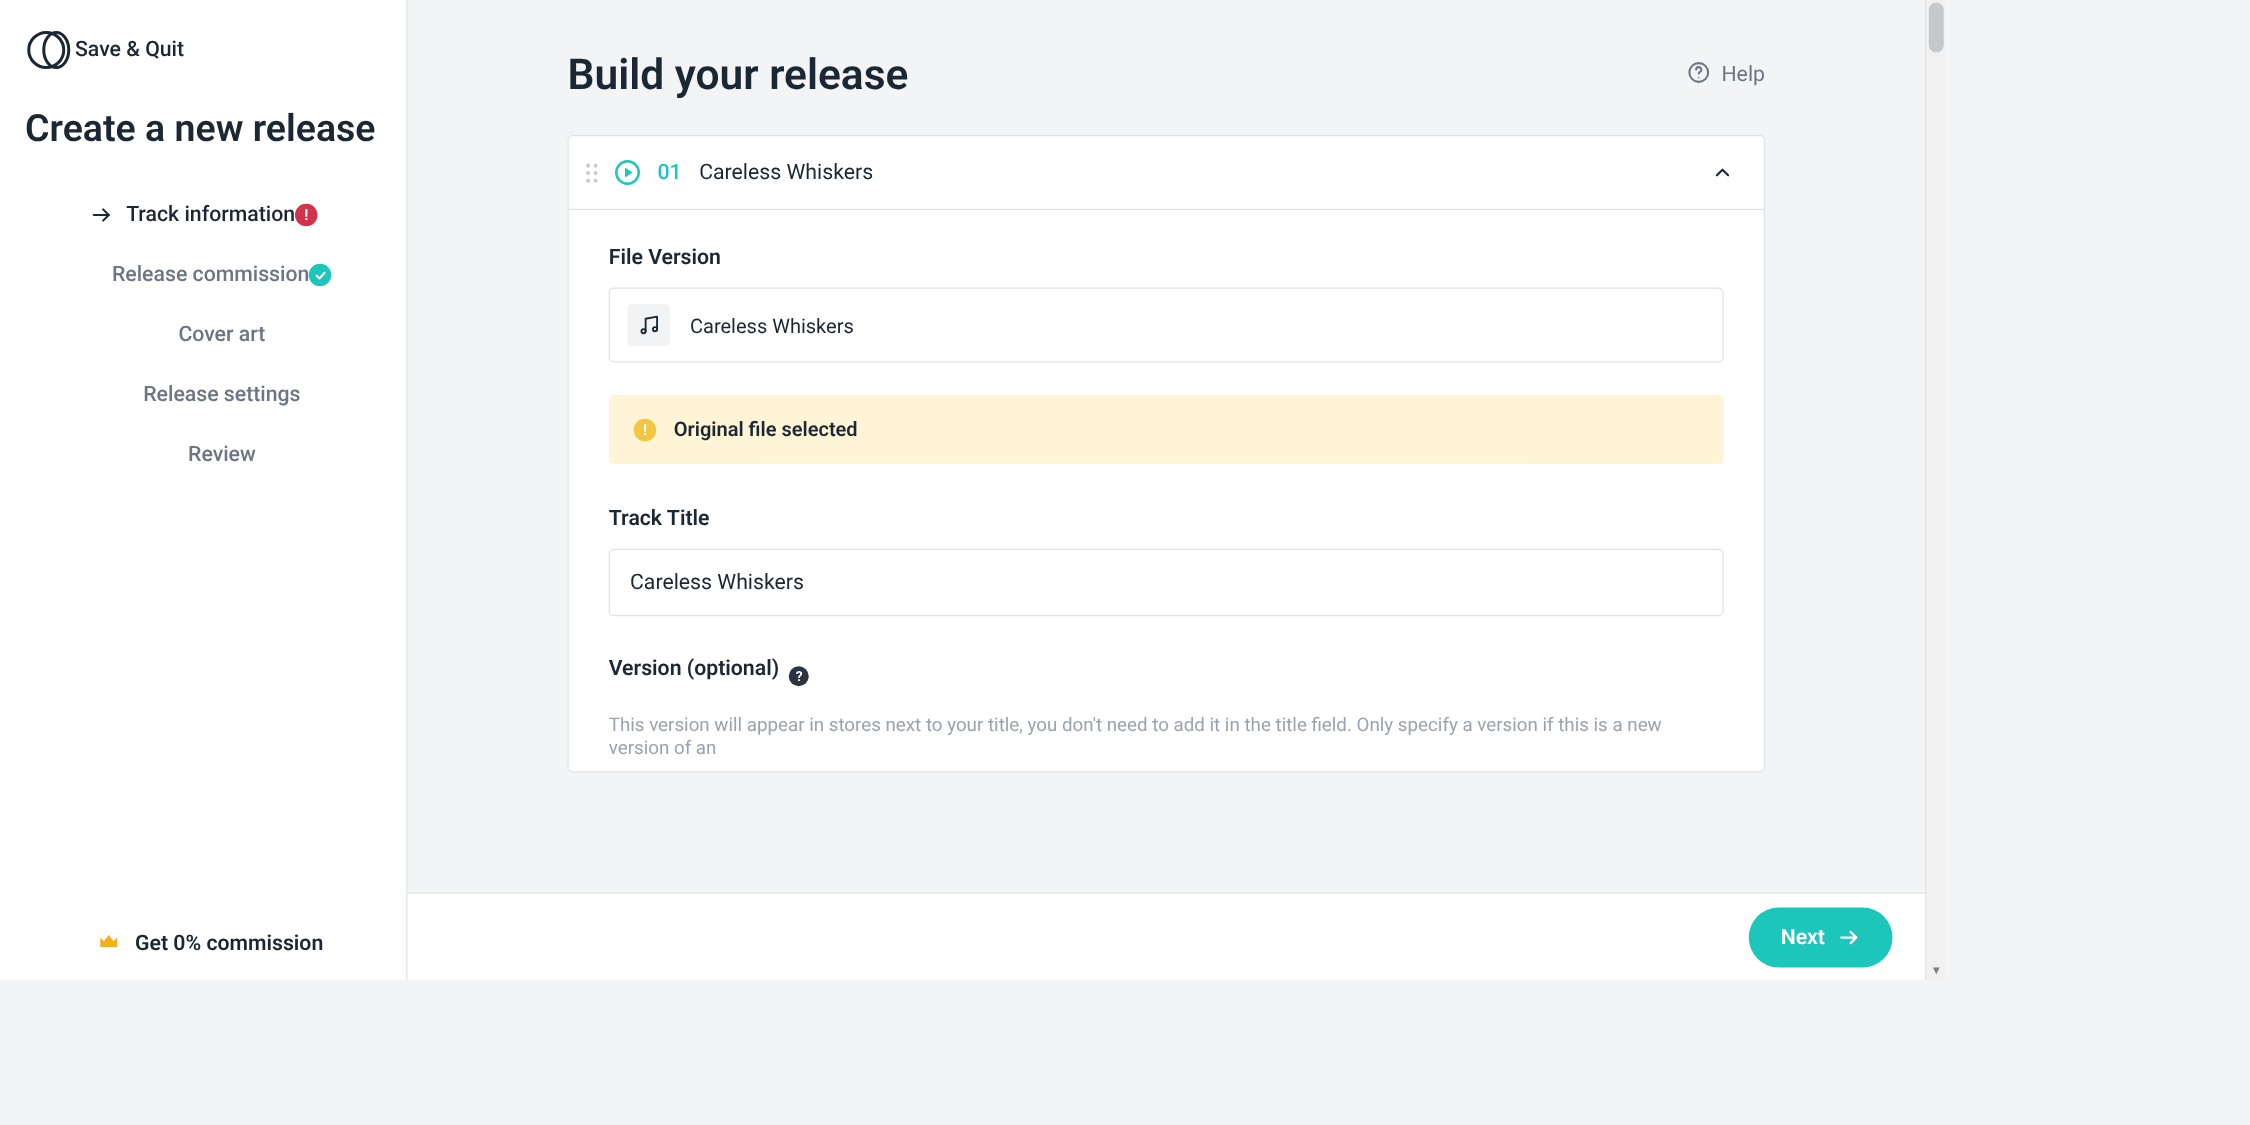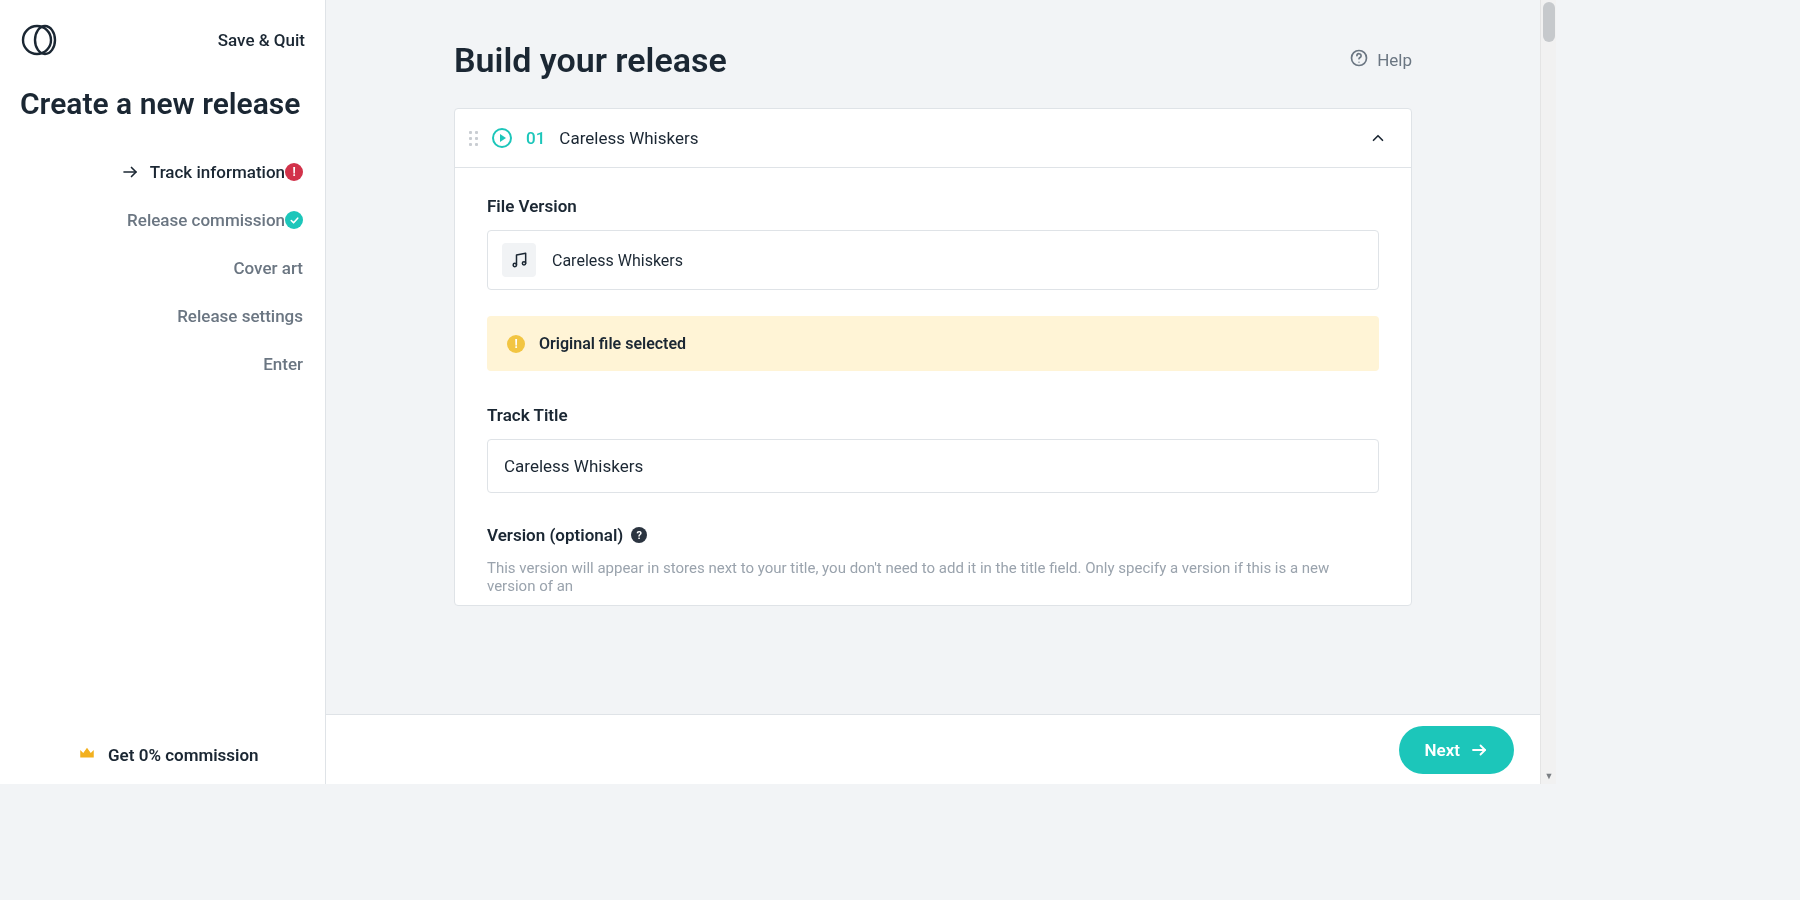--- a/index.html
+++ b/index.html
@@ -46,35 +46,35 @@
 
   
   .sidebar{
     width:326px;min-width:326px;height:100%;
     background:var(--side-bg);
     border-right:1px solid var(--border);
     display:flex;flex-direction:column;
     position:relative;
   }
   .side-top{
-    display:flex;align-items:center;justify-content:space-between;
+    display:flex;align-items:center;
     padding:20px 20px 12px 20px;
   }
   .logo{width:40px;height:40px;display:flex;align-items:center;justify-content:center;}
   .logo svg{width:40px;height:40px;}
   .save-quit{
     color:var(--text);font-size:17px;font-weight:500;cursor:pointer;
   }
   .side-title{
     font-size:30px;font-weight:600;line-height:1.2;
     padding:14px 20px 26px 20px;
   }
   .nav-list{display:flex;flex-direction:column;padding:0 18px;}
   .nav-item{
-    display:flex;align-items:center;justify-content:flex-end;
+    display:flex;align-items:center;justify-content:center;
     padding:14px 4px;cursor:pointer;
   }
   .nav-left{display:flex;align-items:center;gap:10px;}
   .nav-arrow{width:20px;height:20px;display:flex;align-items:center;justify-content:center;}
   .nav-arrow svg{stroke:var(--text);}
   .nav-label{font-size:17px;font-weight:500;}
   .nav-item.active .nav-label{color:var(--text);}
   .nav-item.inactive .nav-label{color:var(--muted);}
   .nav-item.inactive .nav-arrow{visibility:hidden;}
   .status-badge{width:18px;height:18px;border-radius:50%;display:flex;align-items:center;justify-content:center;}
@@ -144,21 +144,21 @@
   .warn-text{font-size:16px;font-weight:600;color:var(--text);}
 
   .text-input{
     width:100%;border:1px solid var(--border);border-radius:4px;
     padding:16px 16px;font-size:17px;color:var(--text);outline:none;background:#fff;
   }
   .text-input::placeholder{color:var(--muted2);}
   .hint{font-size:15px;color:var(--muted2);margin-top:10px;}
 
   .label-row{display:flex;align-items:center;gap:8px;margin-top:32px;margin-bottom:14px;}
-  .label-row .section-label{margin-bottom:0;}
+  .label-row .section-label{margin-bottom:12px;}
   .info-dot{width:16px;height:16px;border-radius:50%;background:#2b3440;color:#fff;font-size:11px;font-weight:700;display:flex;align-items:center;justify-content:center;cursor:help;}
 
   
   .footer{
     position:absolute;left:0;right:16px;bottom:0;height:var(--footer-h);
     background:#fff;border-top:1px solid var(--border);
     display:flex;align-items:center;justify-content:flex-end;padding:0 26px;
   }
   .next-btn{
     background:var(--next-bg);color:#fff;border:none;border-radius:100px;
@@ -232,21 +232,21 @@
           </span>
         <span class="nav-label">Release settings</span>
       </div>
     </div>
 
     <div class="nav-item inactive">
       <div class="nav-left">
         <span class="nav-arrow">
             <svg width="18" height="18"></svg>
           </span>
-        <span class="nav-label">Enter</span>
+        <span class="nav-label">Review</span>
       </div>
     </div>
   </nav>
 
   <div class="commission-wrap">
     <span class="crown">
       <svg viewBox="0 0 24 24" fill="#f2b01e">
           <path d="M3 8l4 4 5-7 5 7 4-4v10H3z"></path>
         </svg>
     </span>

